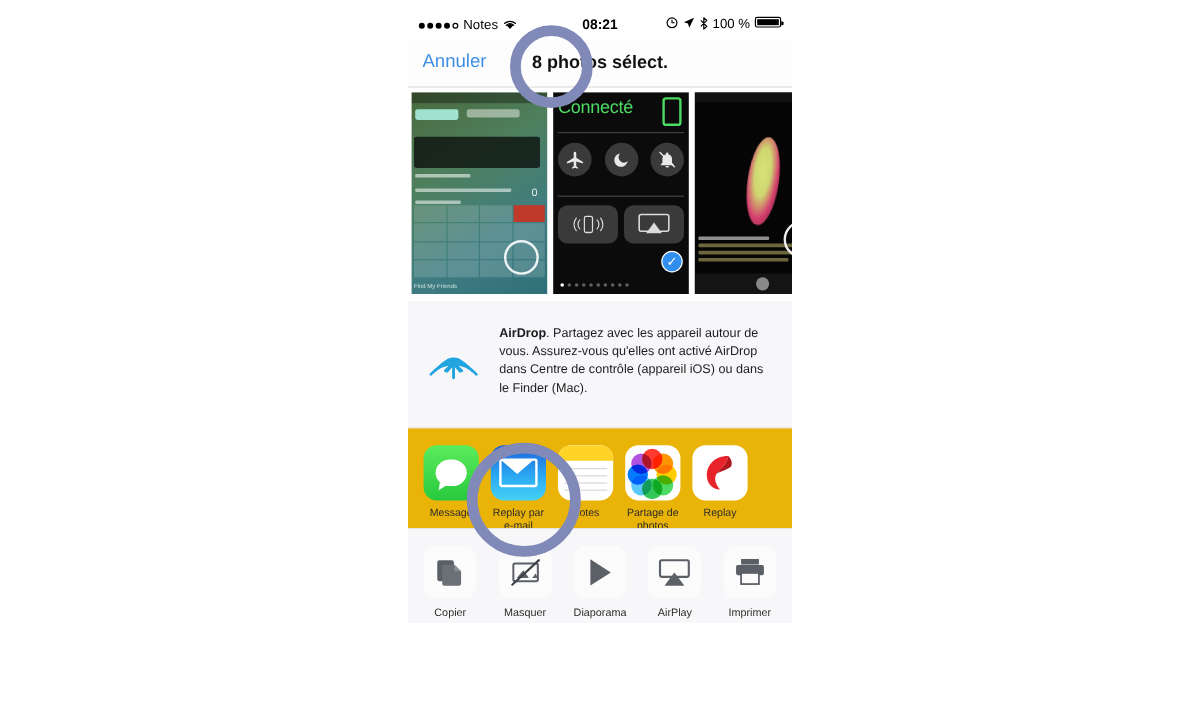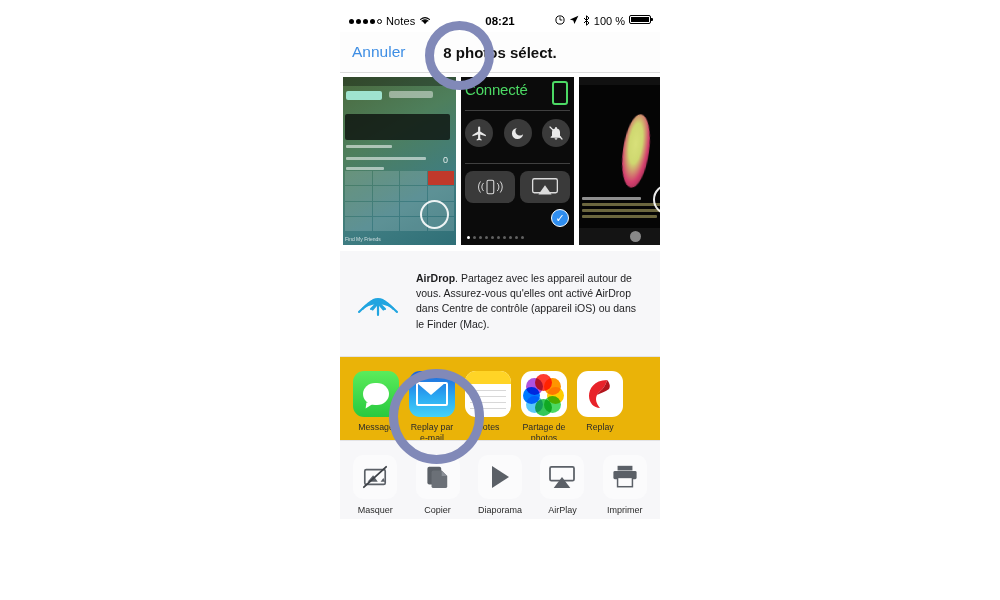--- a/index.html
+++ b/index.html
@@ -452,39 +452,39 @@
         </div>
         <div class="lb">Replay</div>
       </div>
 
     </div>
 
     <div class="actions">
 
       <div class="act">
         <div class="ic2">
+          <svg width="24" height="26" viewBox="0 0 26 28">
+            <rect x="1.5" y="3" width="15" height="19" rx="2" fill="#5b6067"></rect>
+            <path d="M8 7 h9 l6 6 v11 a2 2 0 0 1 -2 2 h-13 a2 2 0 0 1 -2 -2 v-15 a2 2 0 0 1 2 -2 z" fill="#6b7077"></path>
+            <path d="M17 7 v6 h6" fill="#8b9097"></path>
+          </svg>
+        </div>
+        <div class="lb2">Copier</div>
+      </div>
+
+      <div class="act">
+        <div class="ic2">
           <svg width="26" height="26" viewBox="0 0 28 28">
             <rect x="3" y="6" width="22" height="16" rx="1.6" fill="none" stroke="#5b6067" stroke-width="1.8"></rect>
             <path d="M6 19 L12 12 L17 19 Z" fill="#5b6067"></path>
             <path d="M20 19 L23 15 L25 19 Z" fill="#5b6067"></path>
             <path d="M2 25 L26 3" stroke="#3d4147" stroke-width="1.9" stroke-linecap="round"></path>
           </svg>
         </div>
         <div class="lb2">Masquer</div>
-      </div>
-
-      <div class="act">
-        <div class="ic2">
-          <svg width="24" height="26" viewBox="0 0 26 28">
-            <rect x="1.5" y="3" width="15" height="19" rx="2" fill="#5b6067"></rect>
-            <path d="M8 7 h9 l6 6 v11 a2 2 0 0 1 -2 2 h-13 a2 2 0 0 1 -2 -2 v-15 a2 2 0 0 1 2 -2 z" fill="#6b7077"></path>
-            <path d="M17 7 v6 h6" fill="#8b9097"></path>
-          </svg>
-        </div>
-        <div class="lb2">Copier</div>
       </div>
 
       <div class="act">
         <div class="ic2">
           <svg width="24" height="26" viewBox="0 0 24 26">
               <path d="M4 2 L21 13 L4 24 Z" fill="#5b6067"></path>
             </svg>
         </div>
         <div class="lb2">Diaporama</div>
       </div>

